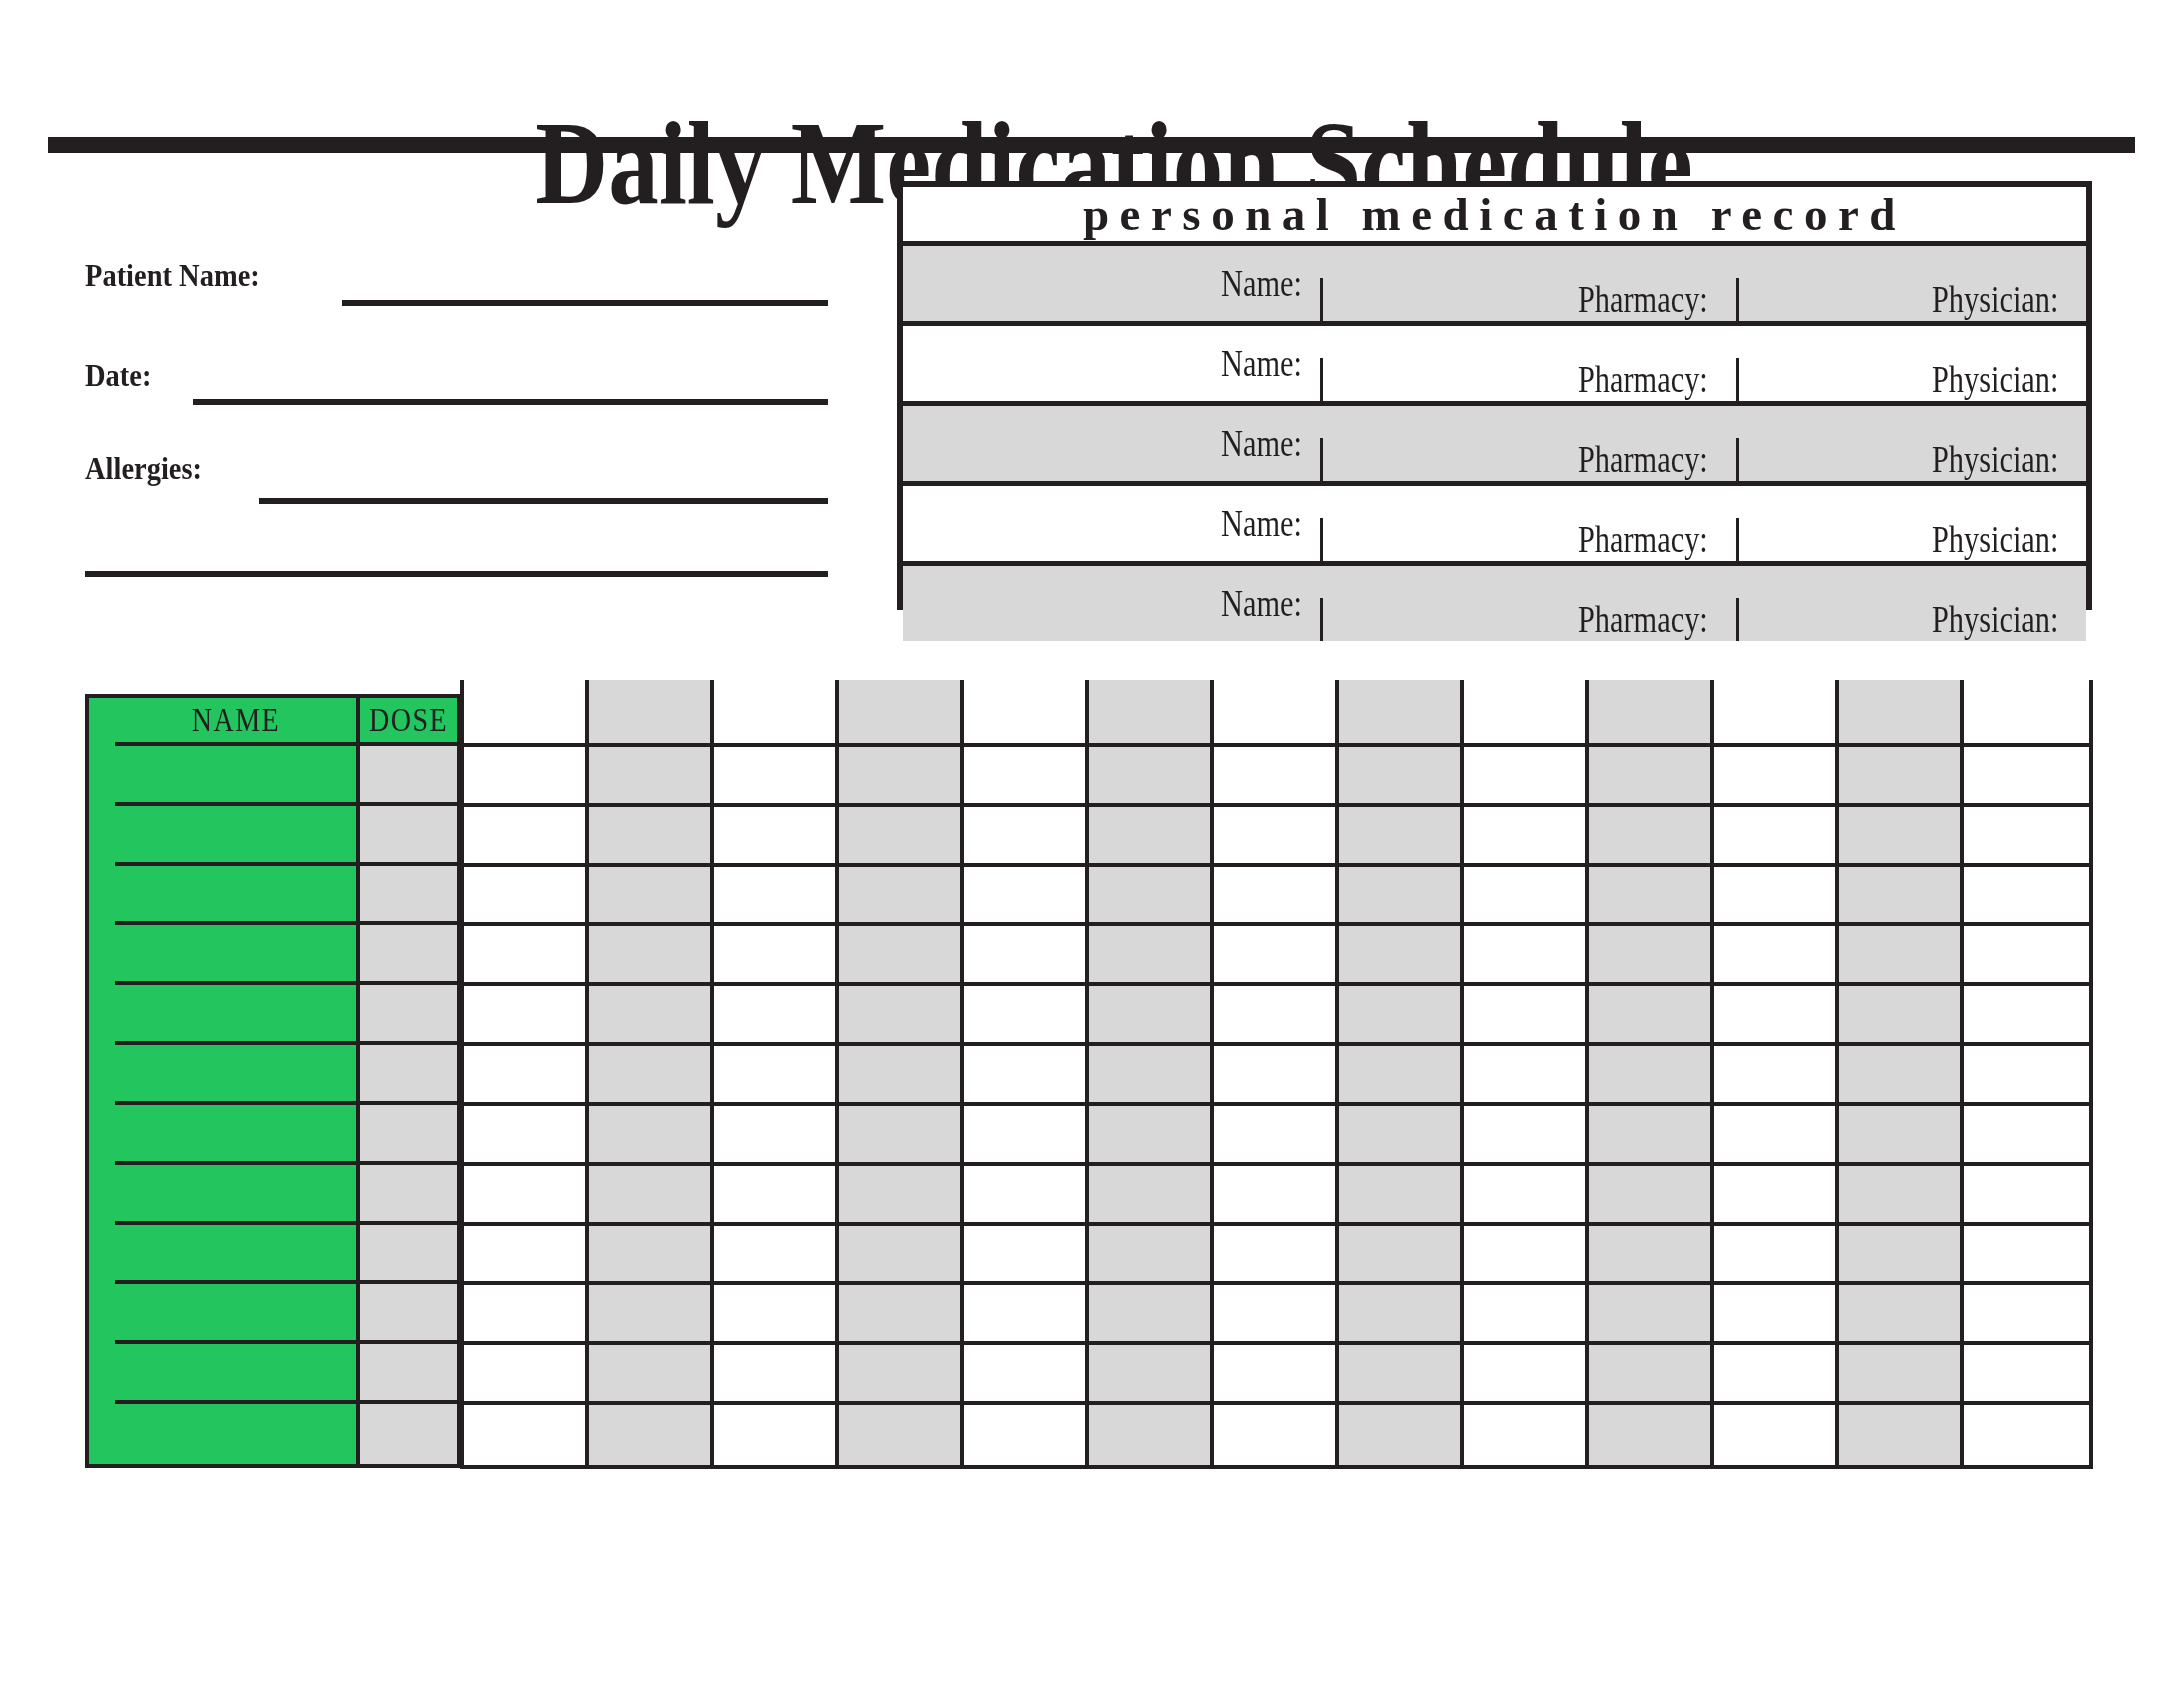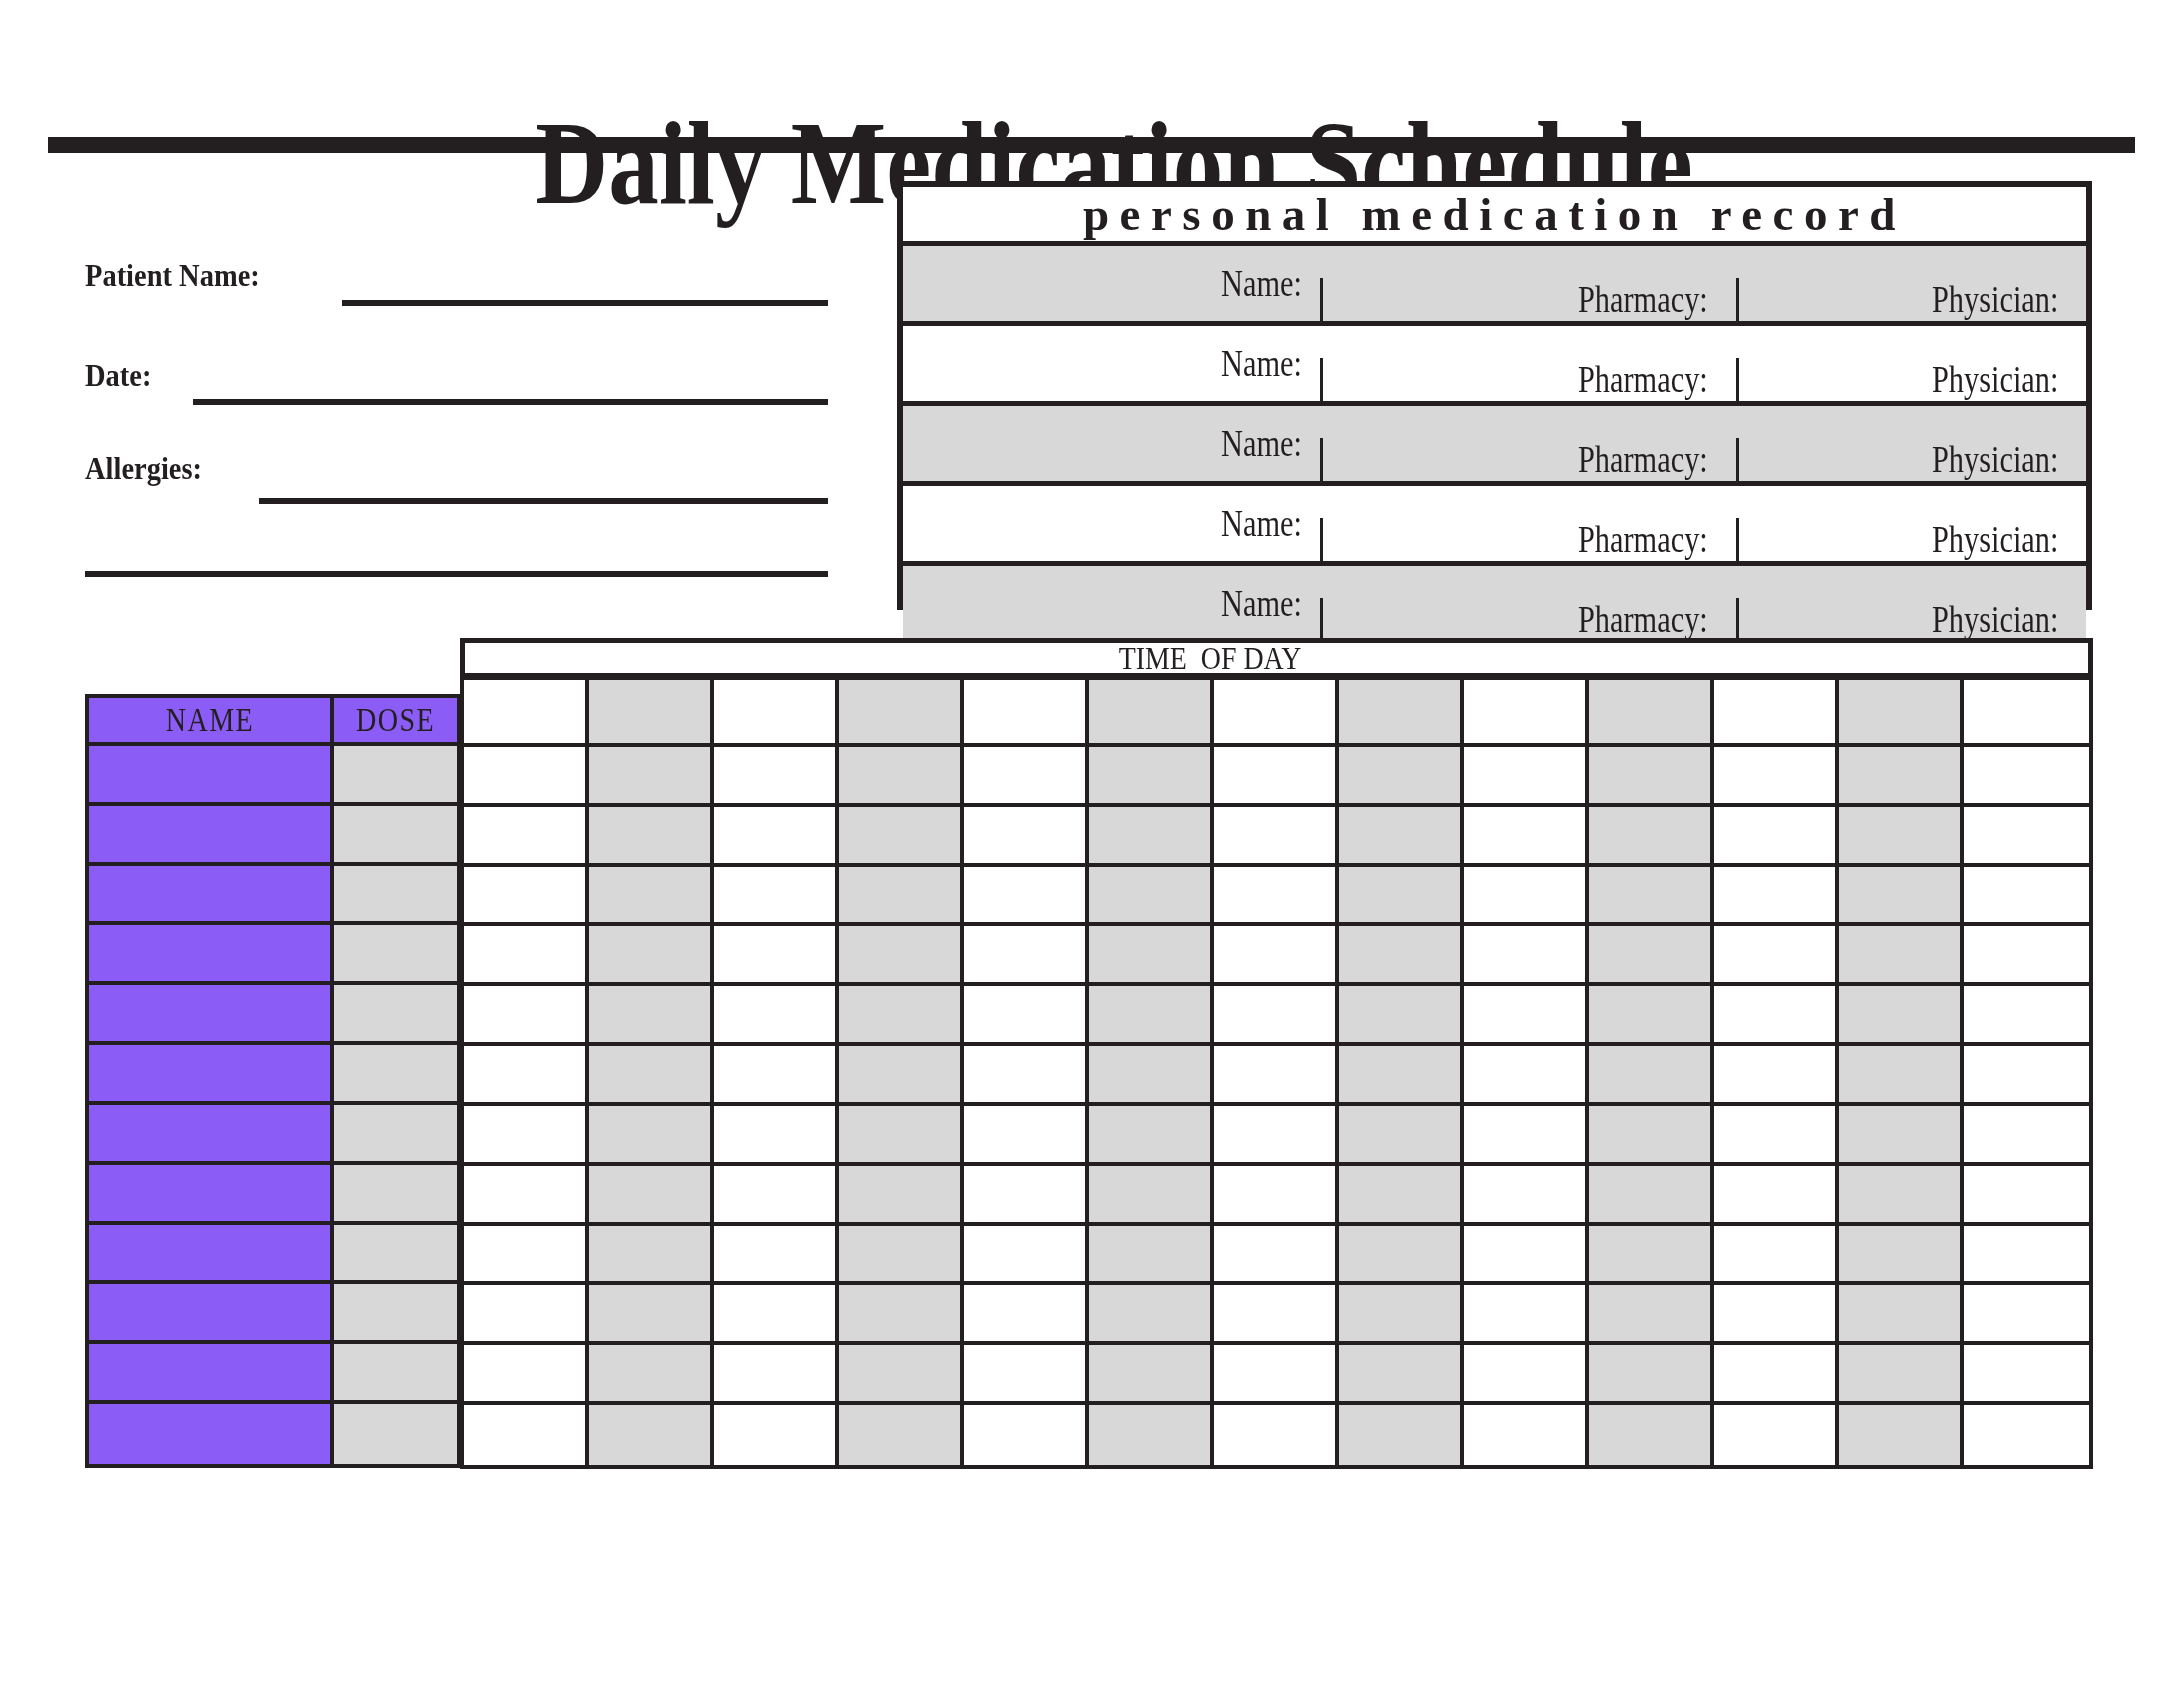--- a/index.html
+++ b/index.html
@@ -36,22 +36,22 @@
   .mr-cell{display:flex;align-items:center;padding-left:1px;font-size:37px;box-sizing:border-box;overflow:hidden;justify-content:flex-end;}
   .mr-cell+.mr-cell{border-left:3.5px solid var(--ink,#231f20);margin-top:32px;}
   .mr-cell>span{display:inline-block;white-space:nowrap;transform:scaleX(0.82);transform-origin:0 50%;}
 
   
   #banner{left:460px;top:638px;width:1633px;height:42px;box-sizing:border-box;background:#fff;
           border:5.2px solid var(--ink,#231f20);border-bottom-width:7px;}
   #banner-label{position:absolute;left:745px;top:50%;transform:translate(-50%,-50%) scaleX(0.9);
                 font-size:31px;white-space:pre;line-height:1;}
 
-  #left-table{left:85px;top:694px;width:376px;height:774px;box-sizing:border-box;background:#8b5cf6;
-              border:4.4px solid var(--ink,#231f20);display:grid;grid-template-columns:245px 1fr;}
+  #left-table{left:85px;top:694px;width:376px;height:774px;box-sizing:border-box;background:#22c55e;
+              border:4.4px solid var(--ink,#231f20);display:grid;grid-template-columns:245px 1fr;padding-left:26px;}
   .lt-cell{box-sizing:border-box;border-bottom:4.4px solid var(--ink,#231f20);}
   .lt-name{border-right:4.4px solid var(--ink,#231f20);}
   .lt-head{display:flex;align-items:center;justify-content:center;font-size:33px;letter-spacing:1.7px;}
   .lt-head>span{display:inline-block;transform:scaleX(0.85);transform-origin:50% 50%;white-space:nowrap;}
   .lt-dose-data{background:var(--shade,#d8d8d8);}
   .lt-cell.lastrow{border-bottom:none;}
 
   #time-grid{left:460px;top:680px;width:1633px;height:789px;box-sizing:border-box;background:#fff;
              border:4.4px solid var(--ink,#231f20);border-top:none;display:grid;}
   .tcell{box-sizing:border-box;border-right:4.4px solid var(--ink,#231f20);border-bottom:4.4px solid var(--ink,#231f20);}
@@ -131,23 +131,20 @@
         </div>
       <div class="mr-cell">
           <span>Pharmacy:</span>
         </div>
       <div class="mr-cell">
           <span>Physician:</span>
         </div>
     </div>
   </div>
 
-  <div class="abs" id="banner">
-    <span id="banner-label">TIME  OF DAY</span>
-  </div>
 
   <div class="abs" id="left-table" style="grid-template-rows: 48px repeat(12, 1fr);">
     <div class="lt-cell lt-name lt-head">
         <span>NAME</span>
       </div>
     <div class="lt-cell lt-head">
         <span>DOSE</span>
       </div>
 
   <div class="lt-cell lt-name"></div>

